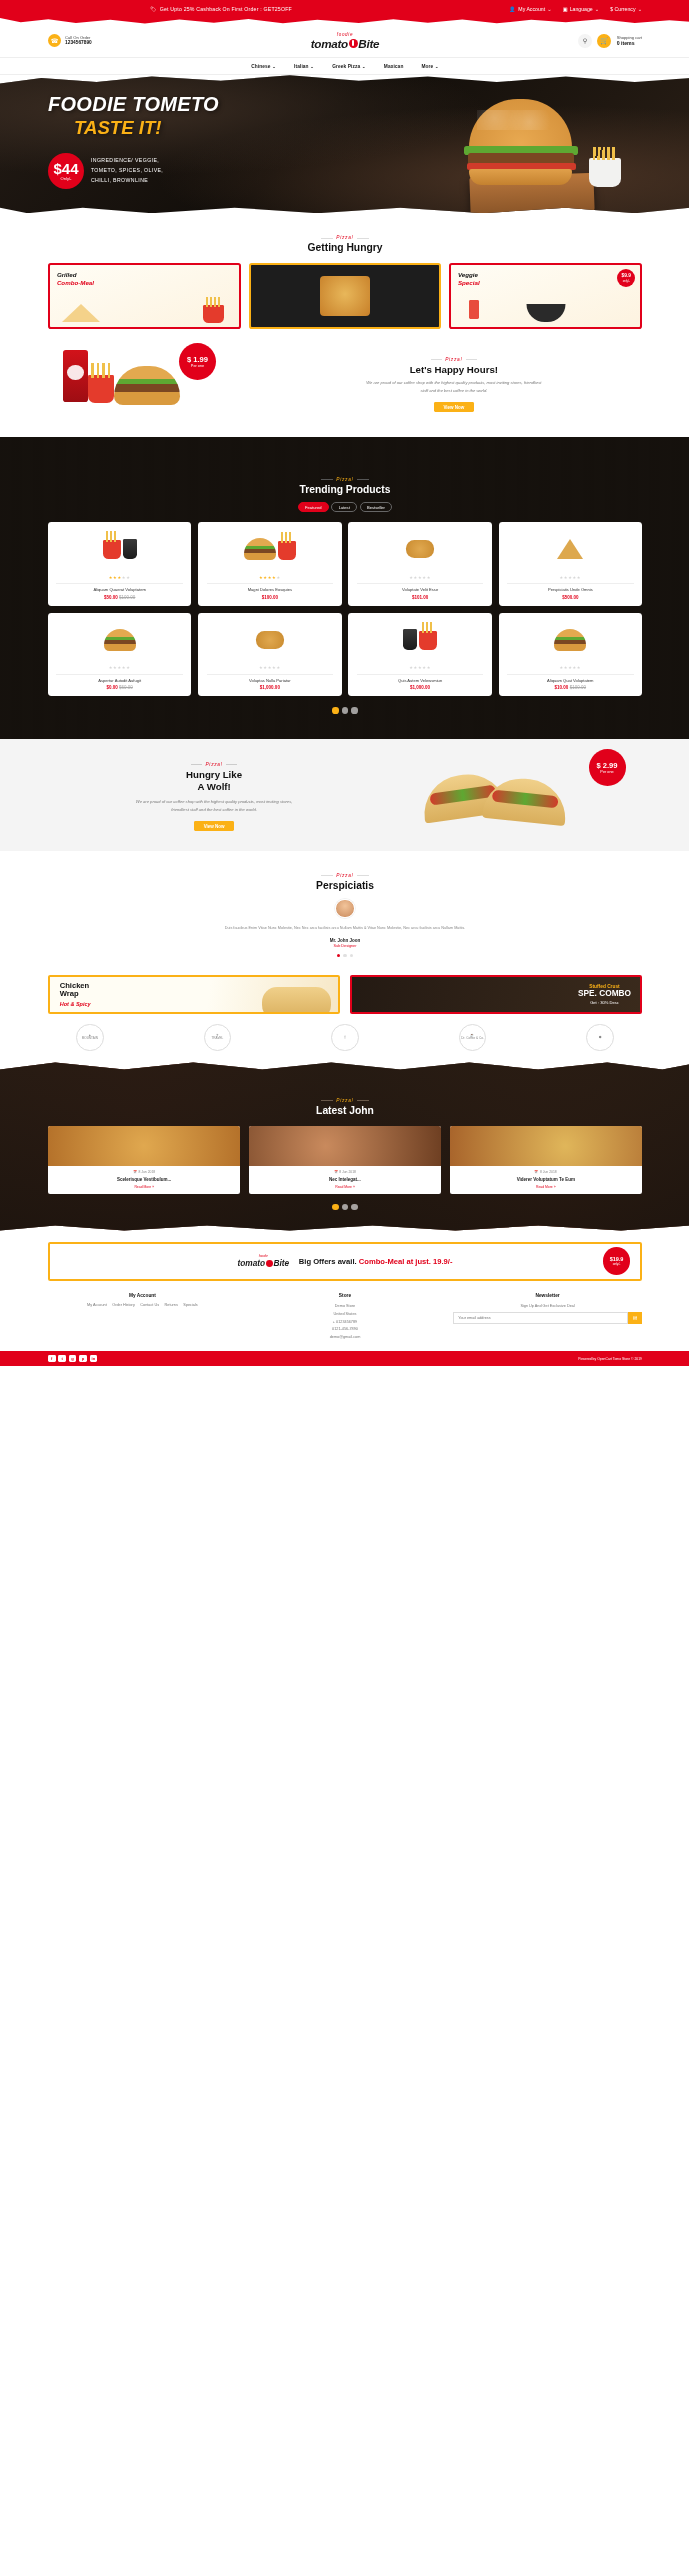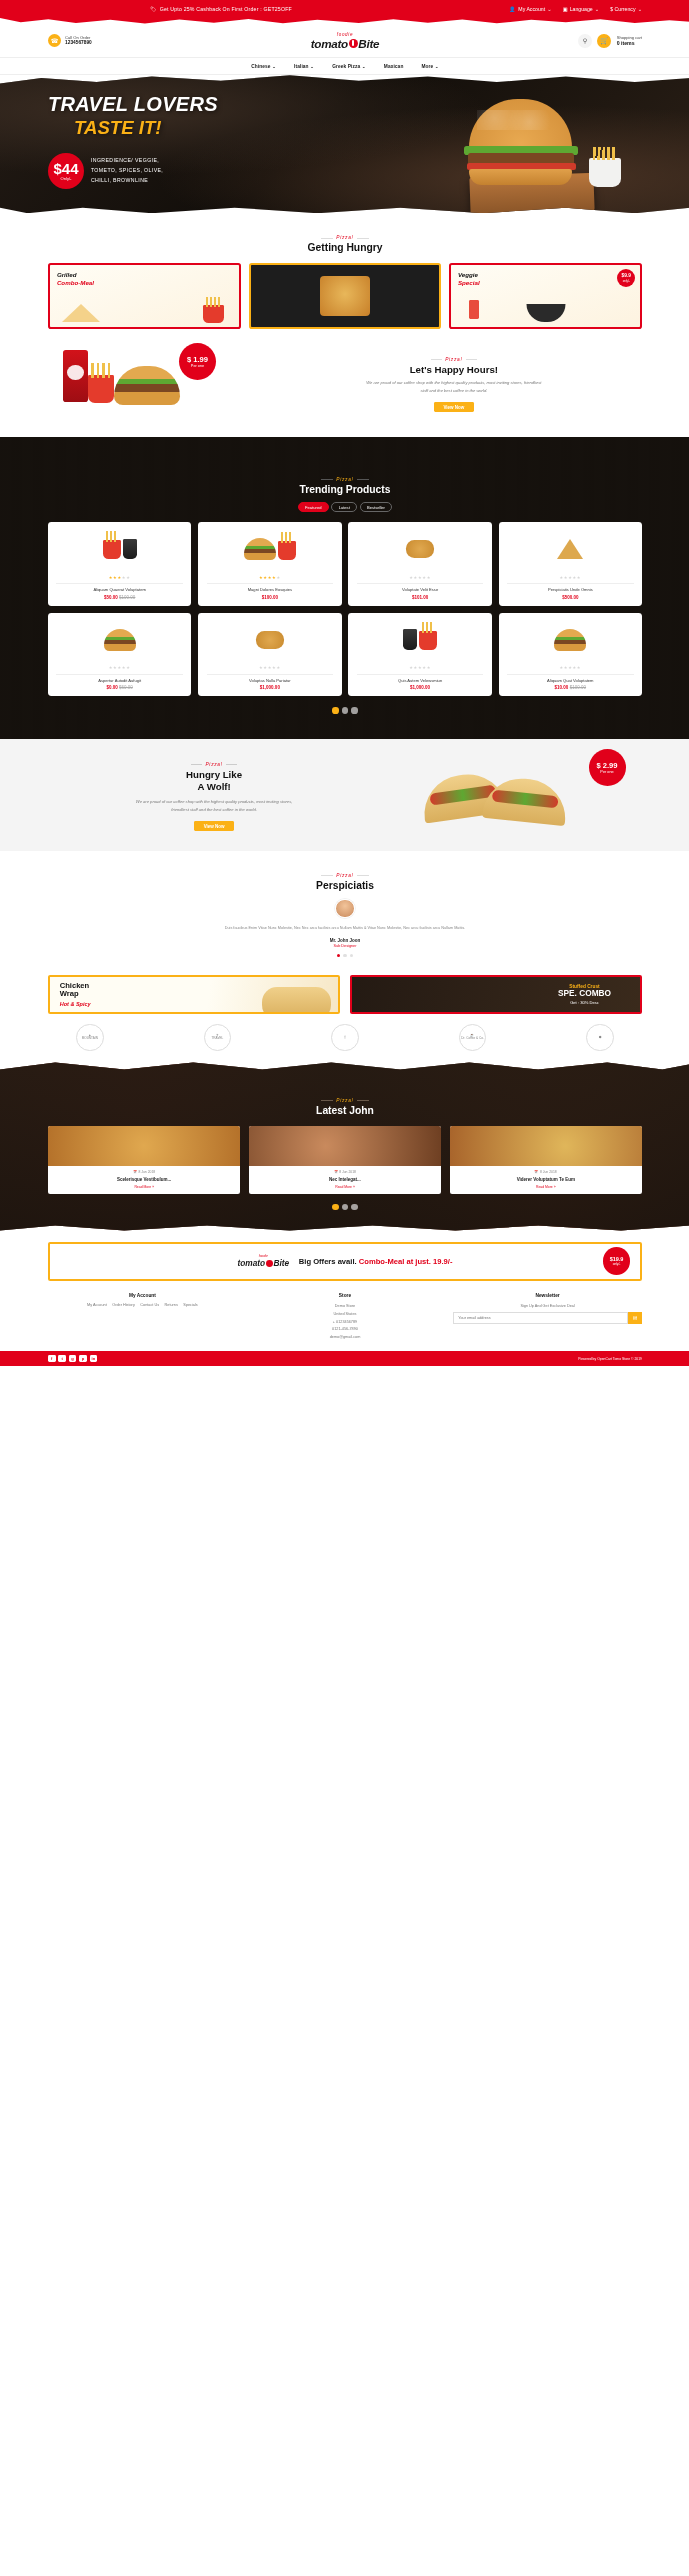--- a/index.html
+++ b/index.html
@@ -247,21 +247,21 @@
   .testi .dot.active{background:#e1001a;}
   
   .promos{display:flex;gap:9.7px;padding:4.1px 48px 0;}
   .promo-b{flex:1;height:39px;border:2.1px solid;border-radius:2.1px;position:relative;overflow:hidden;display:flex;align-items:center;}
   .promo-b.b1{border-color:#fbb116;background:linear-gradient(100deg,#fffdf4 55%,#f6e7c6);}
   .promo-b.b2{border-color:#e1001a;background:linear-gradient(100deg,#241a13,#3a2a1c);}
   .promo-txt{padding-left:9.7px;z-index:3;}
   .promo-b.b1 .pt1{font-size:7.6px;font-weight:bold;color:#111;line-height:1.15;}
   .promo-b.b1 .pt2{font-size:5.5px;font-weight:bold;color:#e1001a;font-style:italic;margin-top:2.1px;}
   .promo-b.b2 {justify-content:flex-end;}
-  .promo-b.b2 .promo-txt{padding-right:29px;text-align:center;}
+  .promo-b.b2 .promo-txt{padding-right:9px;text-align:center;}
   .promo-b.b2 .pt1{font-size:4.8px;color:#fbb116;font-weight:bold;}
   .promo-b.b2 .pt2{font-size:8.3px;color:#fff;font-weight:bold;line-height:1.1;}
   .promo-b.b2 .pt3{font-size:4.1px;color:#fff;margin-top:2.1px;}
   
   .brands{display:flex;justify-content:space-between;align-items:center;padding:9.7px 76px 9.7px;}
   .brand{width:27.6px;height:27.6px;border-radius:50%;display:flex;flex-direction:column;align-items:center;justify-content:center;
     border:0.7px solid #ddd;color:#8a8a8a;font-size:3.1px;text-align:center;line-height:1.2;}
   
   .news{
     position:relative;padding:15px 0 20.7px;
@@ -368,21 +368,21 @@
 <div class="nav">
   <a><span>Chinese</span> ⌄</a>
   <a><span>Italian</span> ⌄</a>
   <a><span>Greek Pizza</span> ⌄</a>
   <a><span>Maxican</span></a>
   <a><span>More</span> ⌄</a>
 </div>
 
 <div class="hero">
   <div class="hero-inner">
-    <h1>TRAVEL LOVERS</h1>
+    <h1>FOODIE TOMETO</h1>
     <h2>TASTE IT!</h2>
     <div class="hero-bot">
       <div class="price-badge">
         <div class="p1">$44</div>
         <div class="p2">Only/-</div>
       </div>
       <div class="hero-desc">
         <div>INGREDIENCE/ VEGGIE,</div>
         <div>TOMETO, SPICES, OLIVE,</div>
         <div>CHILLI, BROWNLINE</div>

